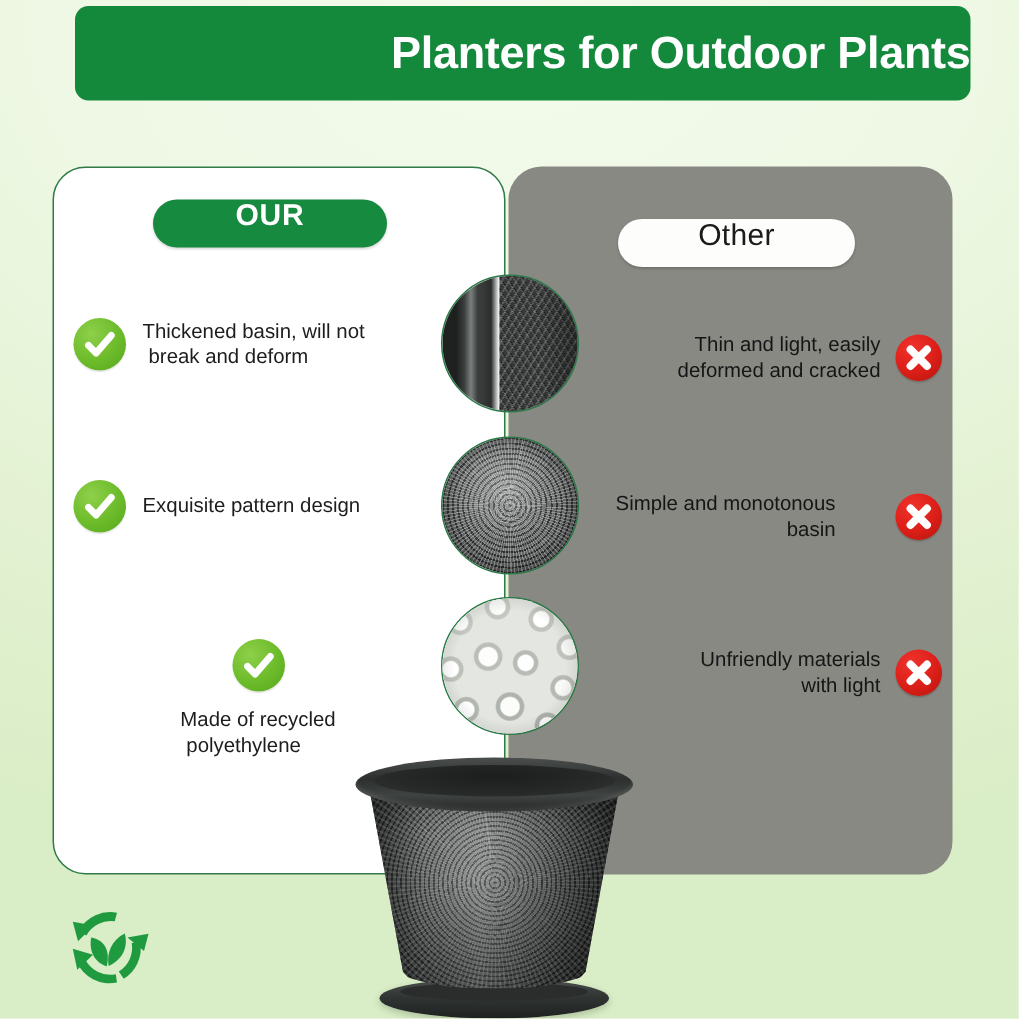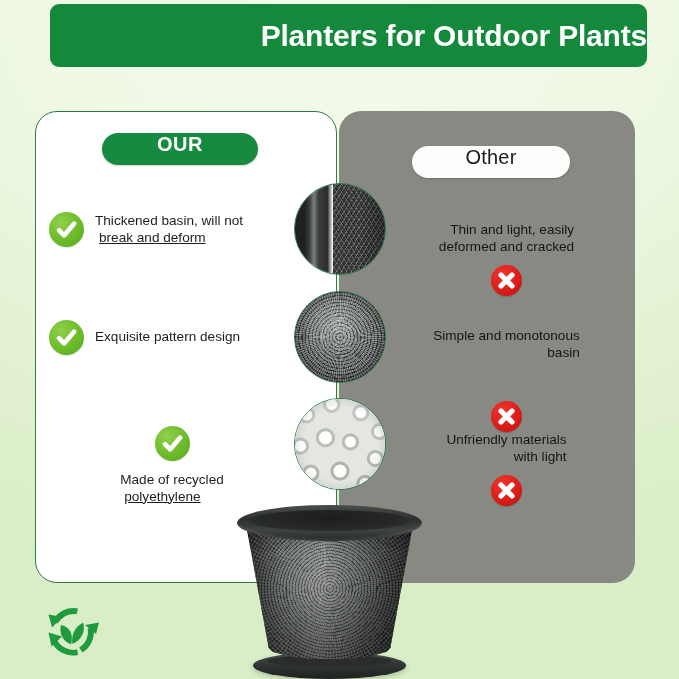--- a/index.html
+++ b/index.html
@@ -126,30 +126,30 @@
     position: relative;
     box-shadow: 0 1px 1px rgba(0,0,0,0.12);
   }
   .icon-check svg { position: absolute; left: 0; top: 0; }
 
   .feature-text {
     font-size: 13.6px;
     line-height: 1.22;
     color: #1d1d1d;
   }
-  .feature-text .l2 { display: block; padding-left: 4px; text-decoration: underline; }
+  .feature-text .l2 { display: block; padding-left: 4px; }
 
   
   .feature-other {
     position: absolute;
     width: 243px;
     display: flex;
     align-items: center;
+    justify-content: flex-end;
     gap: 10px;
-    flex-direction: column;
   }
   .feature-other.r1 { left: 385px; top: 222px; }
   .feature-other.r2 { left: 385px; top: 328px; gap: 40px; }
   .feature-other.r3 { left: 385px; top: 432px; }
 
   .other-text {
     font-size: 13.6px;
     line-height: 1.22;
     color: #151515;
     text-align: right;

